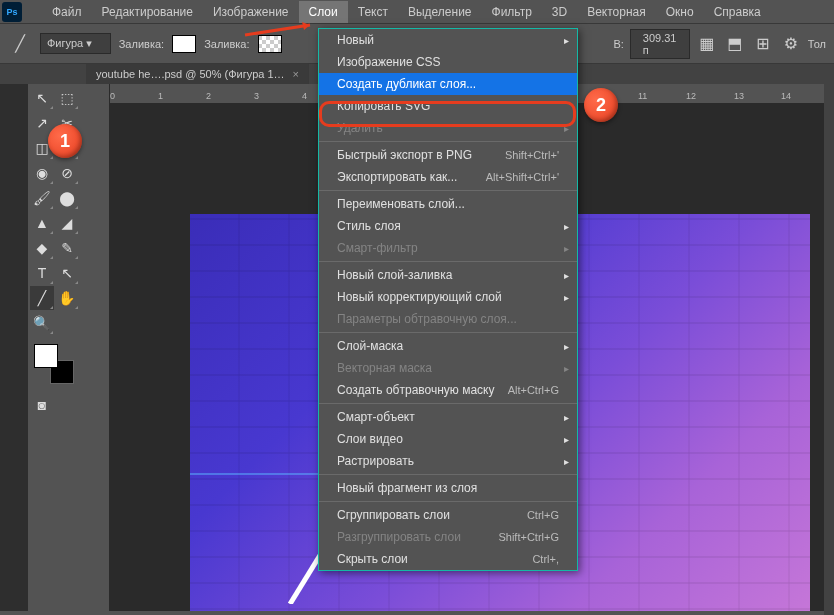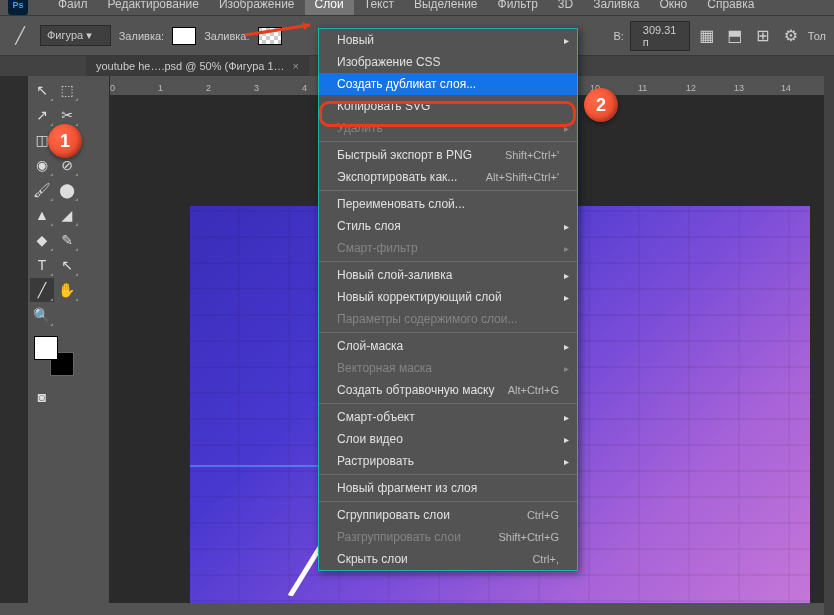--- a/index.html
+++ b/index.html
@@ -1,17 +1,17 @@
 <!DOCTYPE html>
 <html><head>
 <meta charset="utf-8">
 <style>
 * { margin:0; padding:0; box-sizing:border-box; font-family:Arial,sans-serif; user-select:none; }
 body { width:834px; height:615px; background:#535353; overflow:hidden; position:relative; }
-.menubar { background:#535353; height:16px; display:flex; align-items:flex-end; padding-left:8px; border-bottom:1px solid #383838; }
+.menubar { background:#535353; height:24px; display:flex; align-items:center; padding-left:2px; border-bottom:1px solid #383838; }
 .ps-logo { width:20px; height:20px; background:#001e36; color:#31a8ff; font-size:9px; font-weight:bold; display:flex; align-items:center; justify-content:center; border-radius:3px; margin-right:20px; }
 .menu-item { color:#ccc; font-size:12px; padding:4px 10px; cursor:pointer; }
 .menu-item.active { background:#757575; color:#fff; }
 .arrow-annot { position:absolute; top:20px; left:240px; width:80px; height:20px; pointer-events:none; z-index:50; }
 .options-bar { background:#535353; height:40px; display:flex; align-items:center; padding-left:8px; border-bottom:1px solid #383838; gap:8px; }
 .opt-icon { width:24px; height:24px; display:flex; align-items:center; justify-content:center; color:#ccc; }
 .opt-select { background:#3f3f3f; color:#ccc; font-size:11px; padding:3px 18px 3px 6px; border:1px solid #2a2a2a; position:relative; }
 .opt-label { color:#ccc; font-size:11px; }
 .swatch { width:24px; height:18px; background:#fff; border:1px solid #000; }
 .field { background:#3f3f3f; color:#ccc; font-size:11px; padding:2px 12px; width:60px; border:1px solid #2a2a2a; }
@@ -55,21 +55,21 @@
   <div class="ps-logo">Ps</div>
   <div id="menu-items" style="display: flex;">
       <div class="menu-item">Файл</div>
       <div class="menu-item">Редактирование</div>
       <div class="menu-item">Изображение</div>
       <div class="menu-item active">Слои</div>
       <div class="menu-item">Текст</div>
       <div class="menu-item">Выделение</div>
       <div class="menu-item">Фильтр</div>
       <div class="menu-item">3D</div>
-      <div class="menu-item">Заливка</div>
+      <div class="menu-item">Векторная</div>
       <div class="menu-item">Окно</div>
       <div class="menu-item">Справка</div>
     </div>
 </div>
 
 <svg class="arrow-annot" viewBox="0 0 80 20">
   <path d="M5 15 L70 5" stroke="#e63c1e" stroke-width="3" fill="none"></path>
   <path d="M70 5 L62 2 L64 10 Z" fill="#e63c1e"></path>
 </svg>
 
@@ -193,21 +193,21 @@
       <span>Смарт-фильтр</span>
     </div>
     <div class="dd-sep"></div>
     <div class="dd-item arrow-sub">
       <span>Новый слой-заливка</span>
     </div>
     <div class="dd-item arrow-sub">
       <span>Новый корректирующий слой</span>
     </div>
     <div class="dd-item disabled">
-      <span>Параметры содержимого слои...</span>
+      <span>Параметры обтравочную слоя...</span>
     </div>
     <div class="dd-sep"></div>
     <div class="dd-item arrow-sub">
       <span>Слой-маска</span>
     </div>
     <div class="dd-item disabled arrow-sub">
       <span>Векторная маска</span>
     </div>
     <div class="dd-item">
       <span>Создать обтравочную маску</span>

